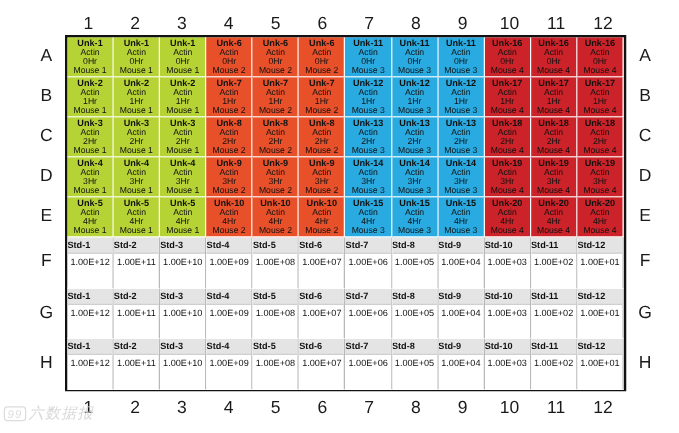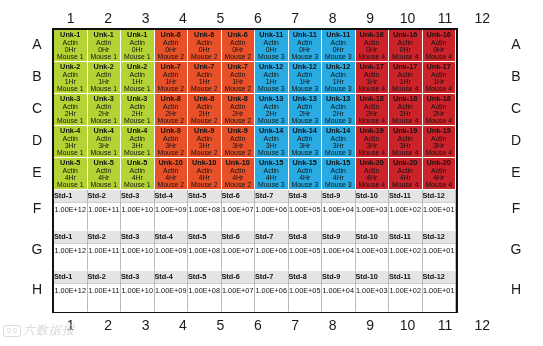--- a/index.html
+++ b/index.html
@@ -40,21 +40,21 @@
   .row-letters.right{left:505px;}
   .row-letters .rl{
     position:absolute;left:0;width:22px;
     display:flex;align-items:center;justify-content:center;
     font-size:14px;color:#1a1a1a;
   }
 
   
   .plate{
     position:absolute;left:52px;top:28px;
-    width:406px;height:285px;
+    width:449px;height:285px;
     border:2px solid #111111;
     box-sizing:border-box;
     background:#ffffff;
   }
   .grid{
     position:absolute;left:0;top:0;right:0;bottom:0;
     display:grid;
     grid-template-columns:repeat(12,1fr);
     grid-template-rows:repeat(5, 32px) repeat(3, 40.5px);
   }

